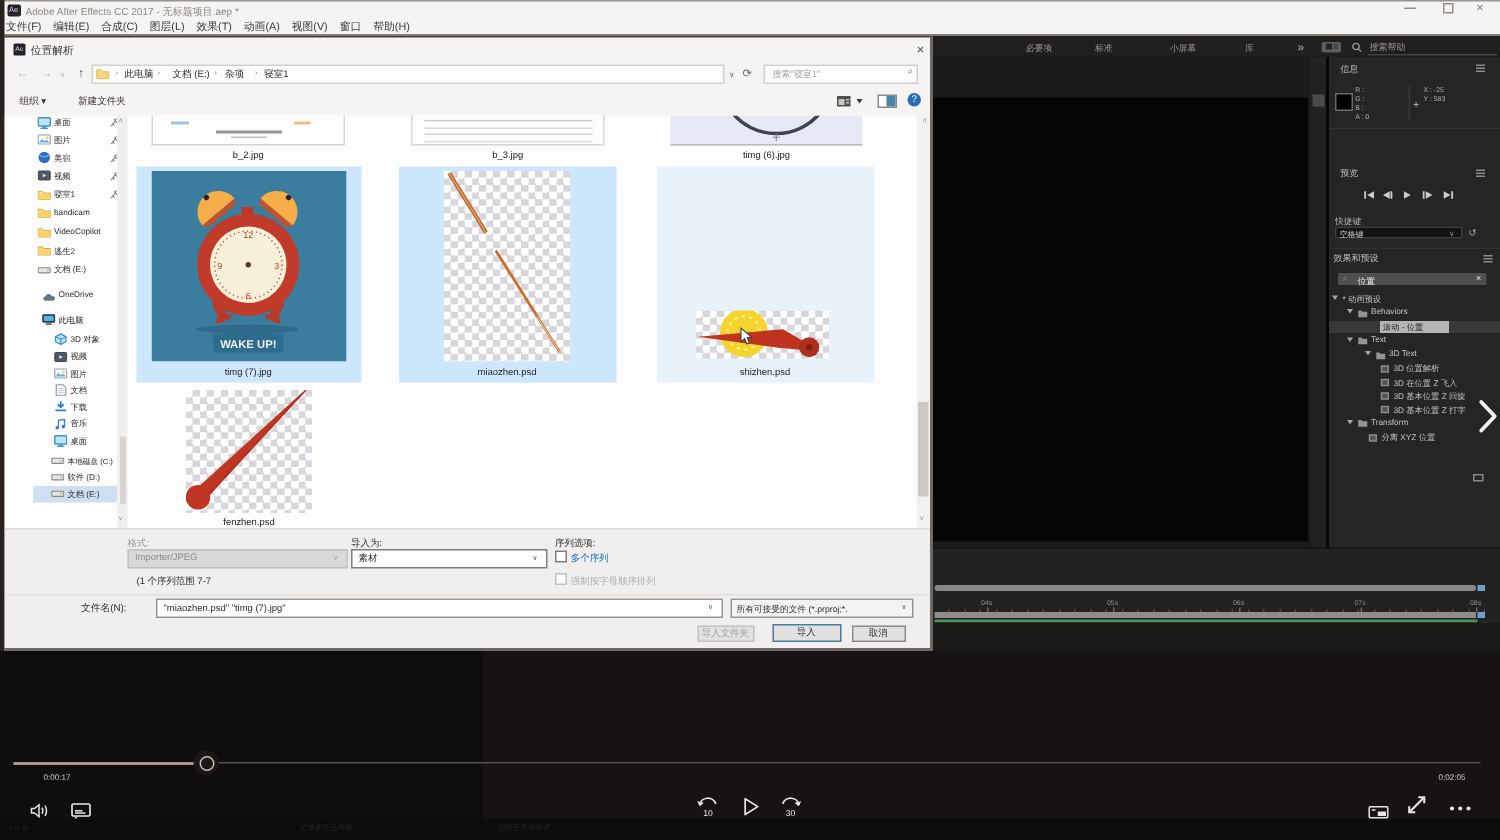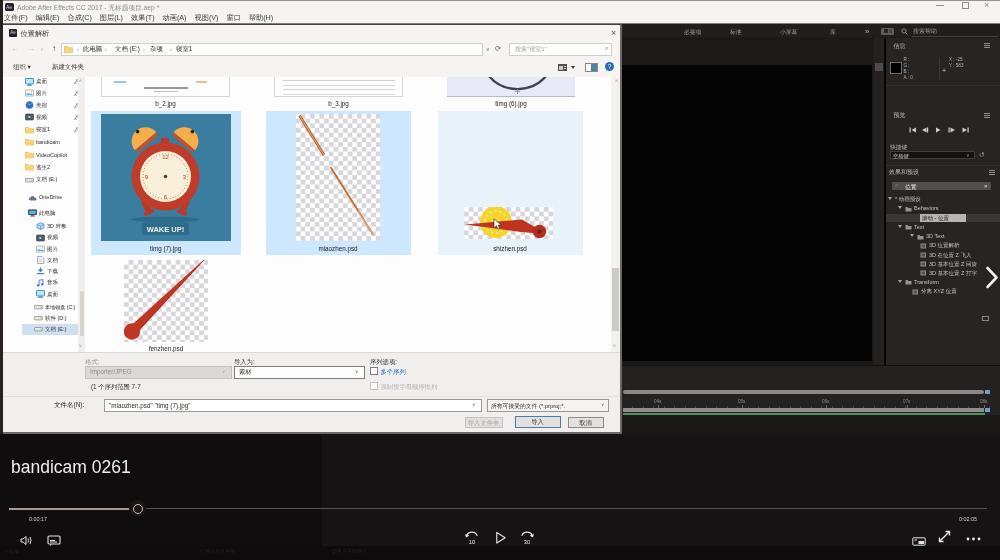--- a/index.html
+++ b/index.html
@@ -583,21 +583,20 @@
       <div class="abs" style="left: 598px; top: 49px; font-size: 4.5px; color: rgb(85, 81, 78);">∨</div>
       <div class="abs" style="left: 461.5px; top: 63.5px; width: 38px; background: rgb(227, 225, 224); border: 1px solid rgb(197, 194, 191); color: rgb(163, 160, 156); height: 11.5px; font-size: 6.3px; text-align: center; line-height: 10.5px;">导入文件夹</div>
       <div class="abs" style="left: 511.5px; top: 63px; width: 46px; background: rgb(227, 225, 224); border: 1.5px solid rgb(74, 123, 166); color: rgb(51, 48, 46); height: 11.5px; font-size: 6.3px; text-align: center; line-height: 10.5px;">导入</div>
       <div class="abs" style="left: 564.5px; top: 63.5px; width: 36px; background: rgb(227, 225, 224); border: 1px solid rgb(142, 138, 135); color: rgb(51, 48, 46); height: 11.5px; font-size: 6.3px; text-align: center; line-height: 10.5px;">取消</div>
     </div>
 </div>
 
 <div id="player" class="abs" style="left:0;top:434px;width:1000px;height:126px;background:#100d0e;overflow:hidden;">
   <div class="abs" style="left:322px;top:0;width:678px;height:112px;background:#171314;"></div>
   <div class="abs" style="left:0;top:112px;width:1000px;height:14px;background:#0e0b0c;"></div>
-  <div class="abs" style="left:11px;top:23px;font-size:17.5px;color:#efedec;">bandicam 0261</div>
 
   <div class="abs" style="left:9px;top:73.5px;width:122px;height:2px;background:#ab968f;"></div>
   <div class="abs" style="left:144px;top:73.7px;width:843px;height:1.6px;background:#575252;"></div>
   <div class="abs" style="left:129px;top:66px;width:17px;height:17px;border-radius:50%;background:#1c1616;"></div>
   <div class="abs" style="left:132.5px;top:69.5px;width:10px;height:10px;border-radius:50%;border:1.6px solid #c9bdba;"></div>
   <div class="abs" style="left:29px;top:81.5px;font-size:5.4px;color:#cfcbc9;">0:00:17</div>
   <div class="abs" style="left:959px;top:82px;font-size:5.4px;color:#cfcbc9;">0:02:05</div>
   <div id="pcontrols">
       <div class="abs" style="left: 20px; top: 100.5px;">
         <svg width="14" height="11" viewBox="0 0 14 11">

